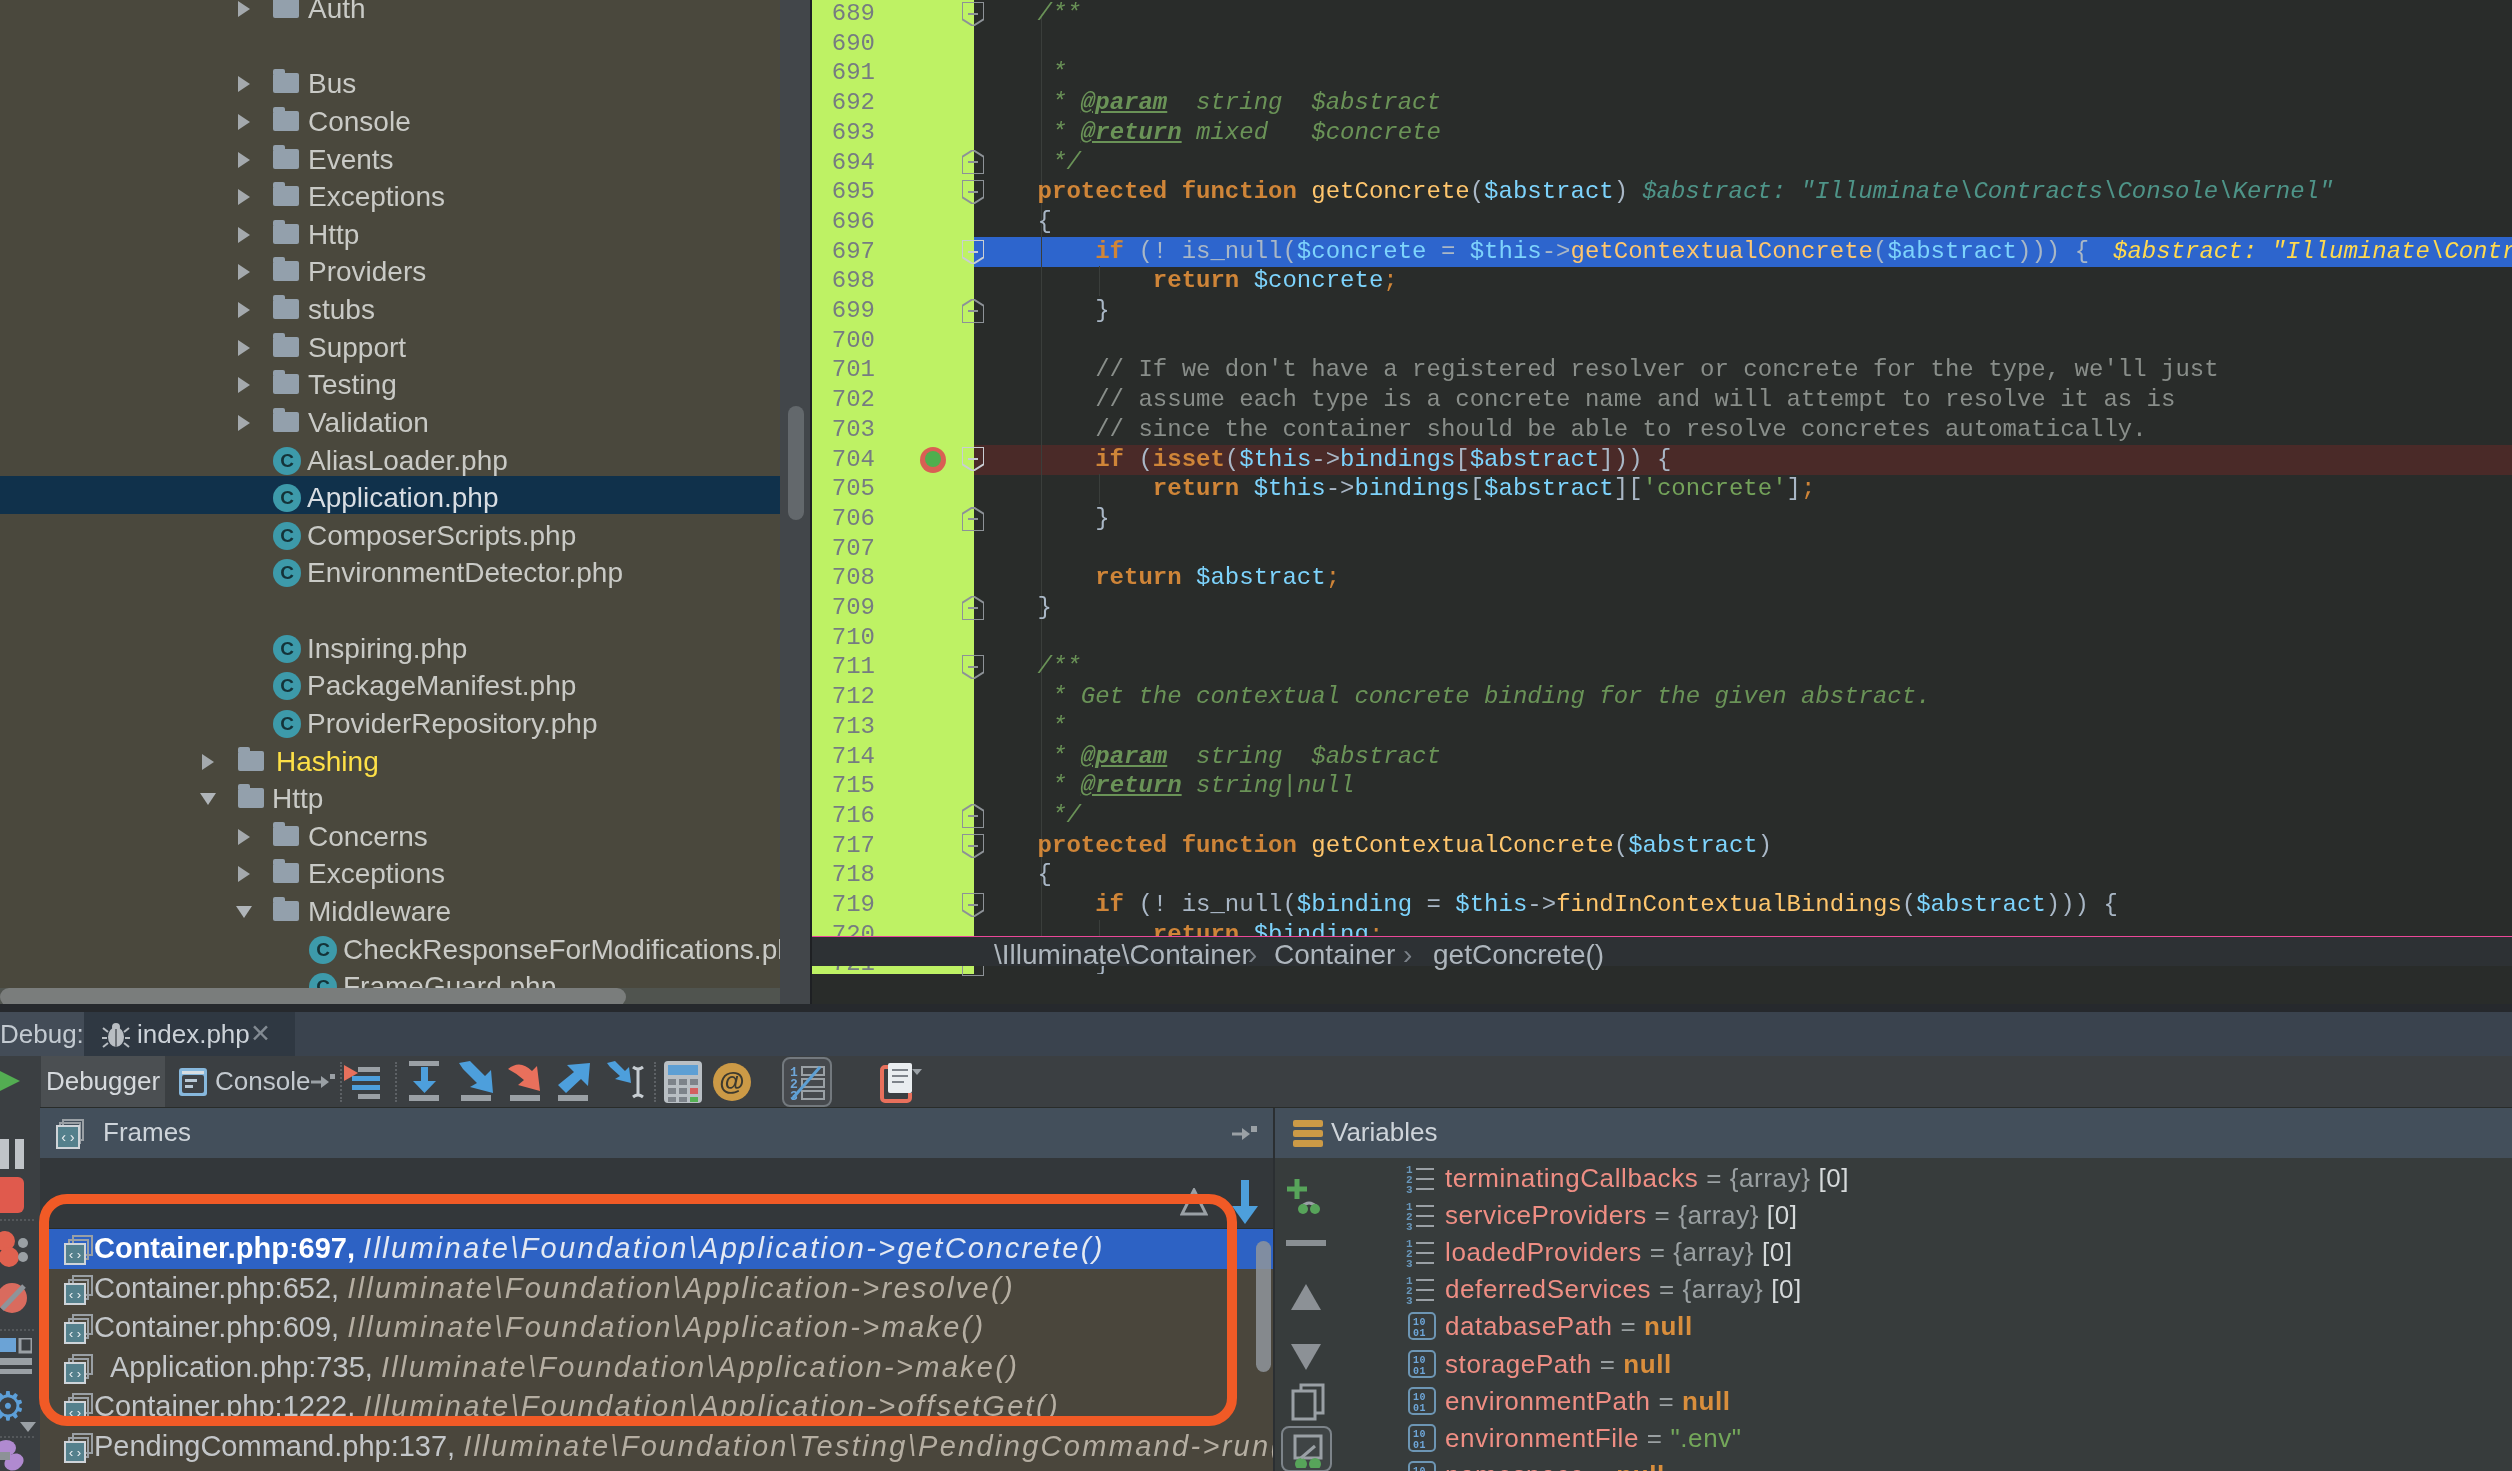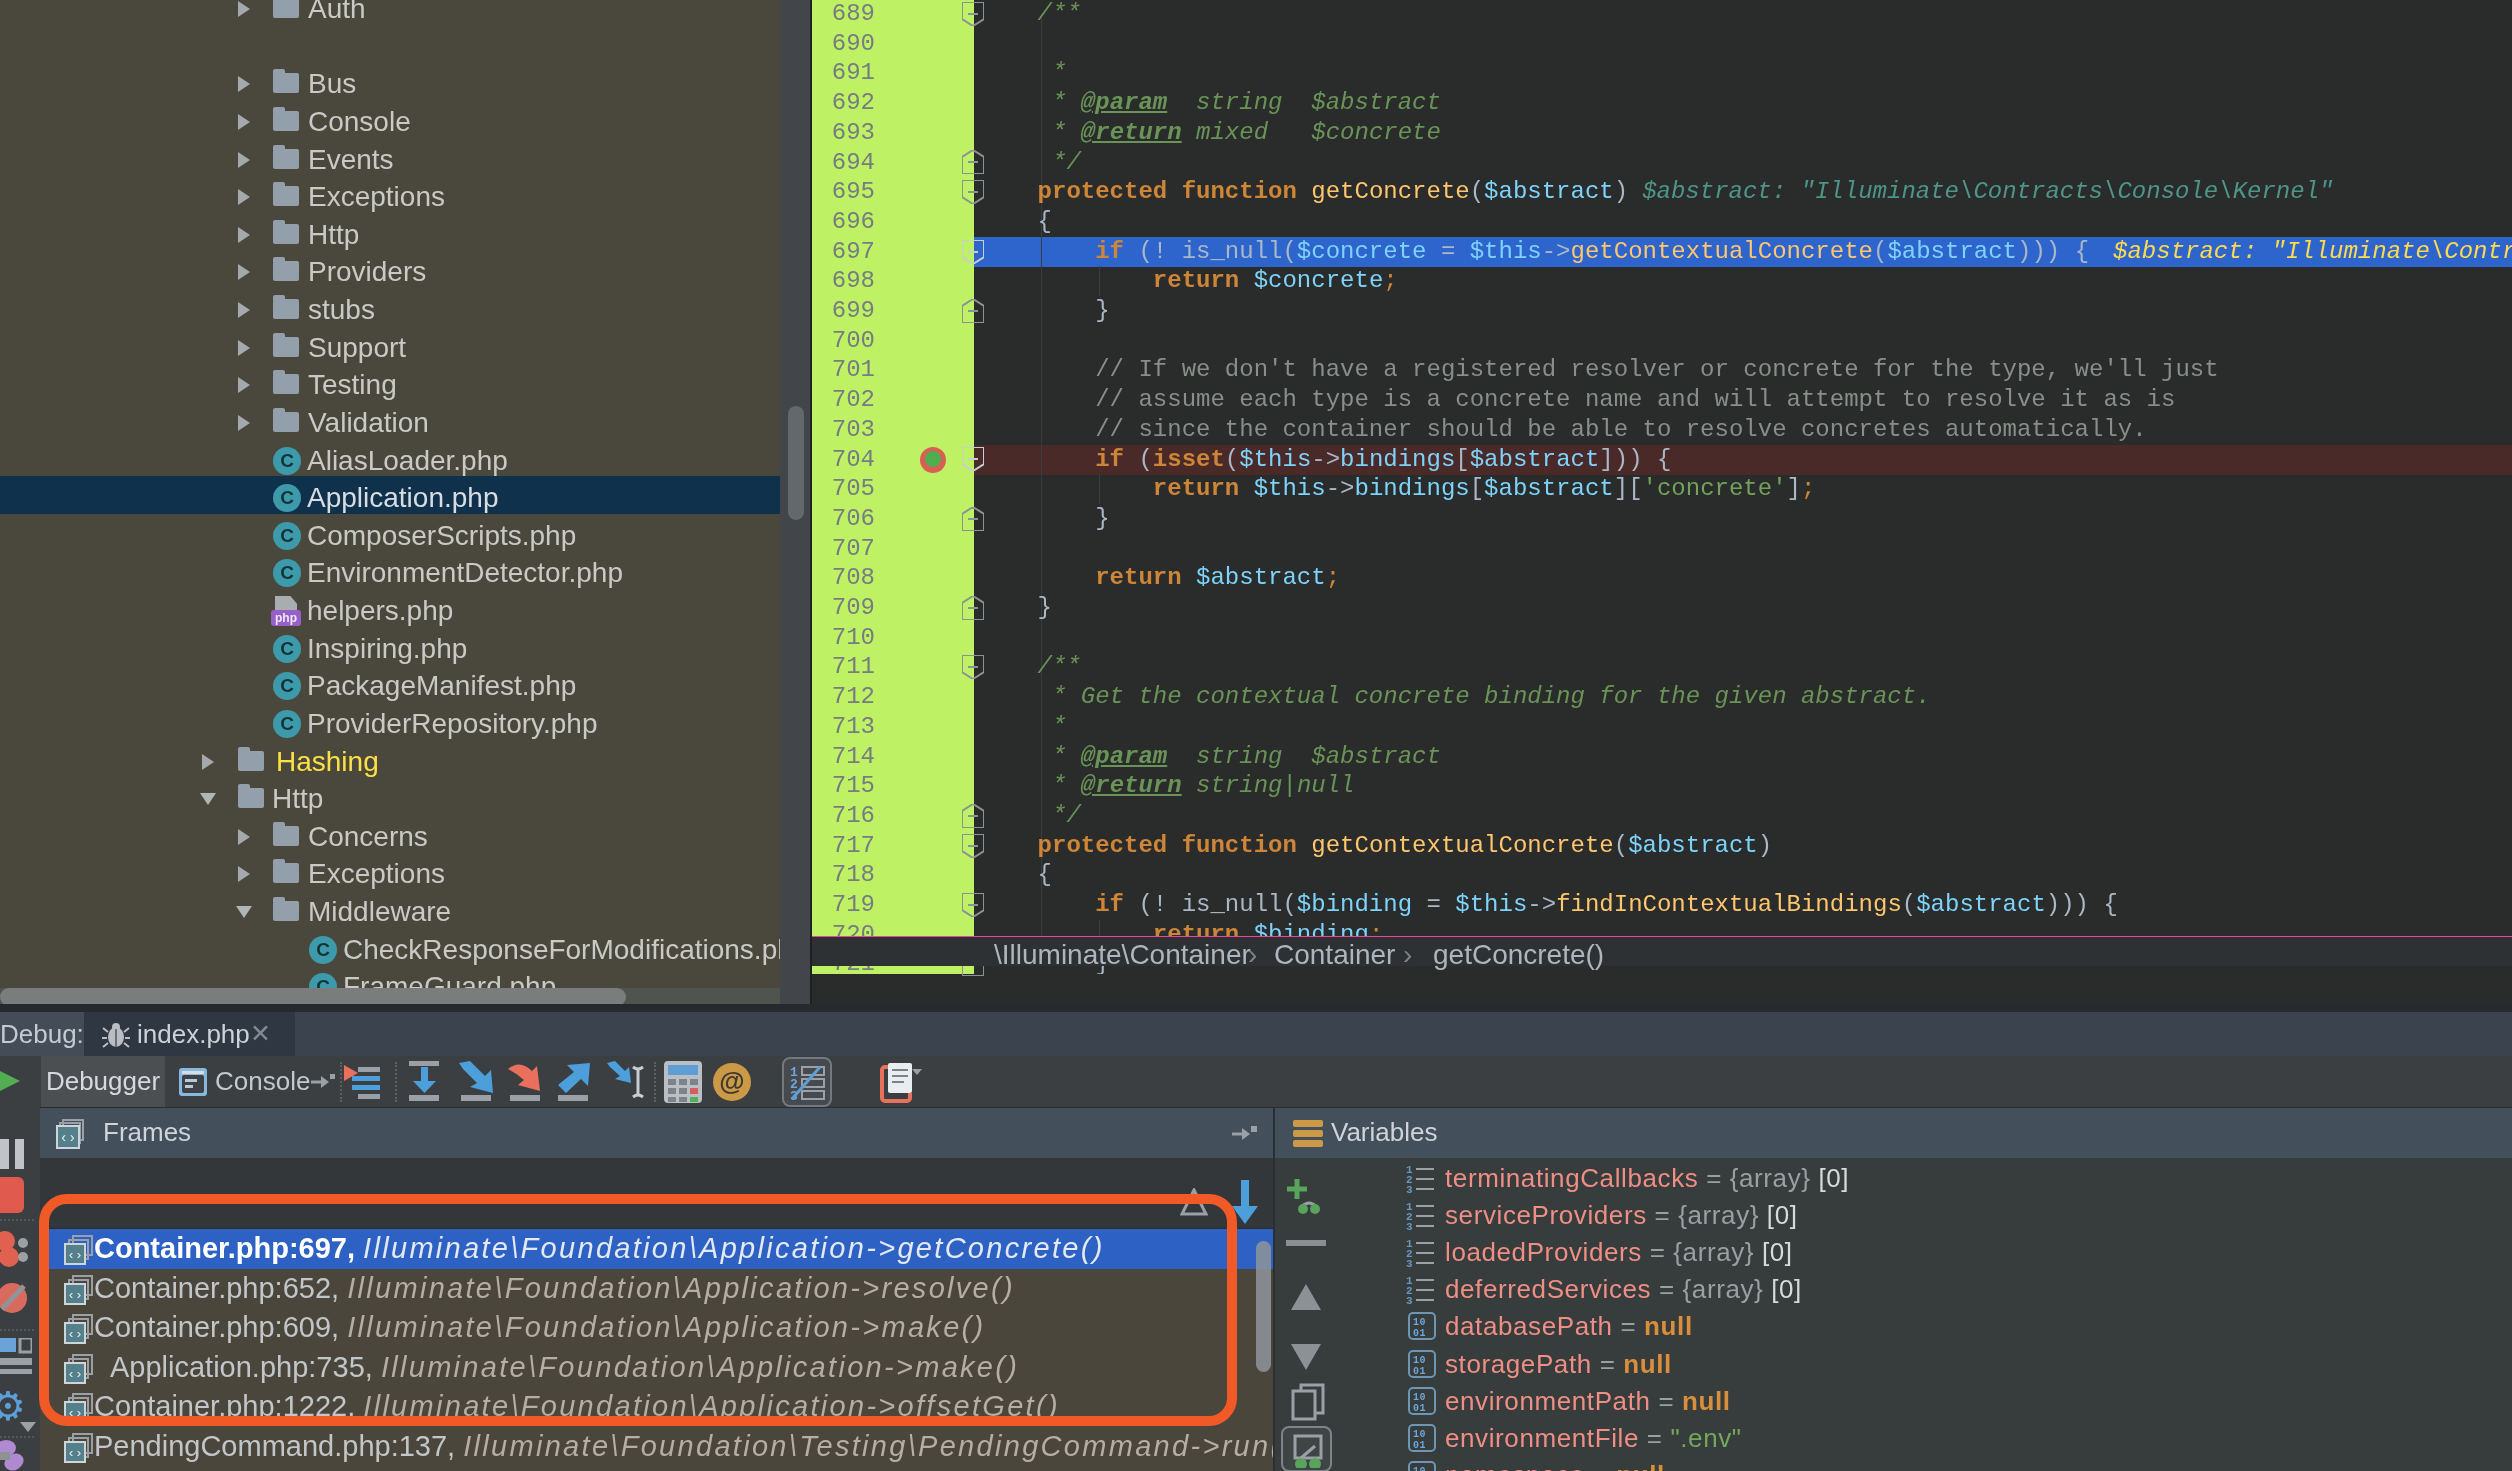--- a/index.html
+++ b/index.html
@@ -144,27 +144,20 @@
       <span class="cico" style="left:273px">C</span>
       <span class="lbl" style="left:307px;color:#d8dde3">Application.php</span>
     </div>
 <div class="trow" style="top:517px">
       <span class="cico" style="left:273px">C</span>
       <span class="lbl" style="left:307px;color:#c9cac6">ComposerScripts.php</span>
     </div>
 <div class="trow" style="top:554px">
       <span class="cico" style="left:273px">C</span>
       <span class="lbl" style="left:307px;color:#c9cac6">EnvironmentDetector.php</span>
-    </div>
-<div class="trow" style="top:592px">
-      <span style="position:absolute;left:273px;top:4px;width:26px;height:30px">
-<span style="position:absolute;left:2px;top:0;width:22px;height:26px;background:#a8adb2;clip-path:polygon(0 0,70% 0,100% 30%,100% 100%,0 100%)"></span>
-<span style="position:absolute;left:-2px;top:14px;width:30px;height:16px;background:#9760c8;border-radius:3px;color:#efe7f7;font-size:12px;font-weight:bold;text-align:center;line-height:16px">php</span>
-      </span>
-      <span class="lbl" style="left:307px;color:#c9cac6">helpers.php</span>
     </div>
 <div class="trow" style="top:630px">
       <span class="cico" style="left:273px">C</span>
       <span class="lbl" style="left:307px;color:#c9cac6">Inspiring.php</span>
     </div>
 <div class="trow" style="top:667px">
       <span class="cico" style="left:273px">C</span>
       <span class="lbl" style="left:307px;color:#c9cac6">PackageManifest.php</span>
     </div>
 <div class="trow" style="top:705px">

